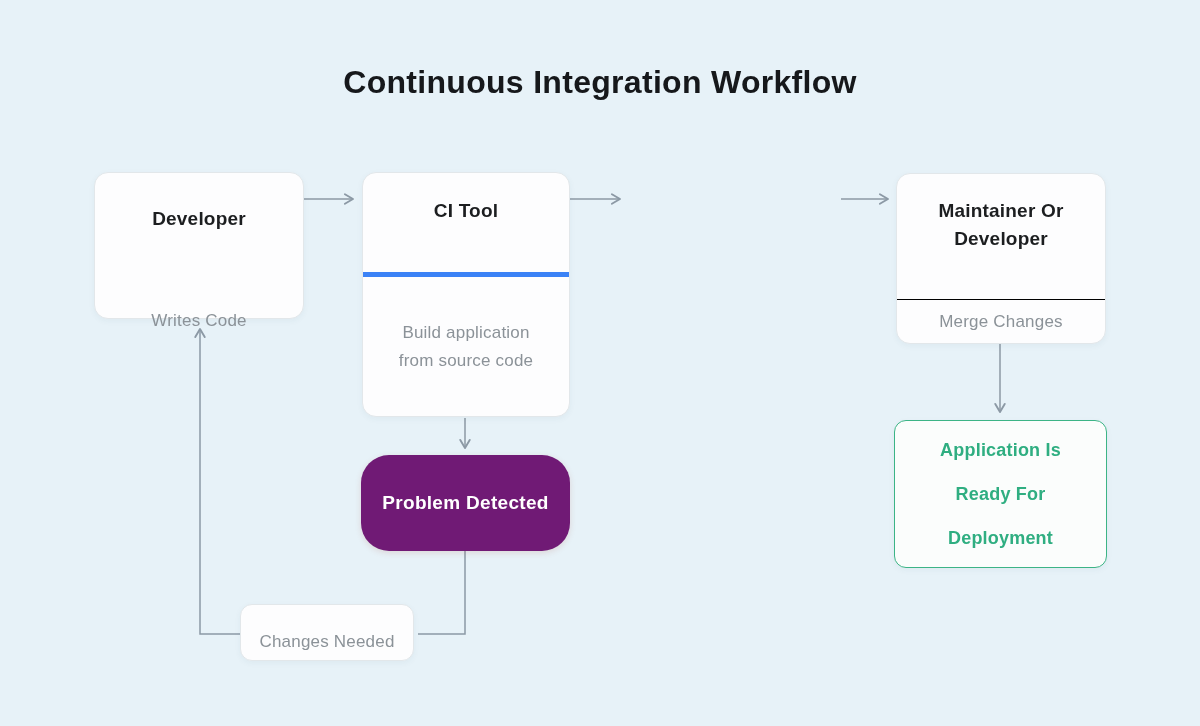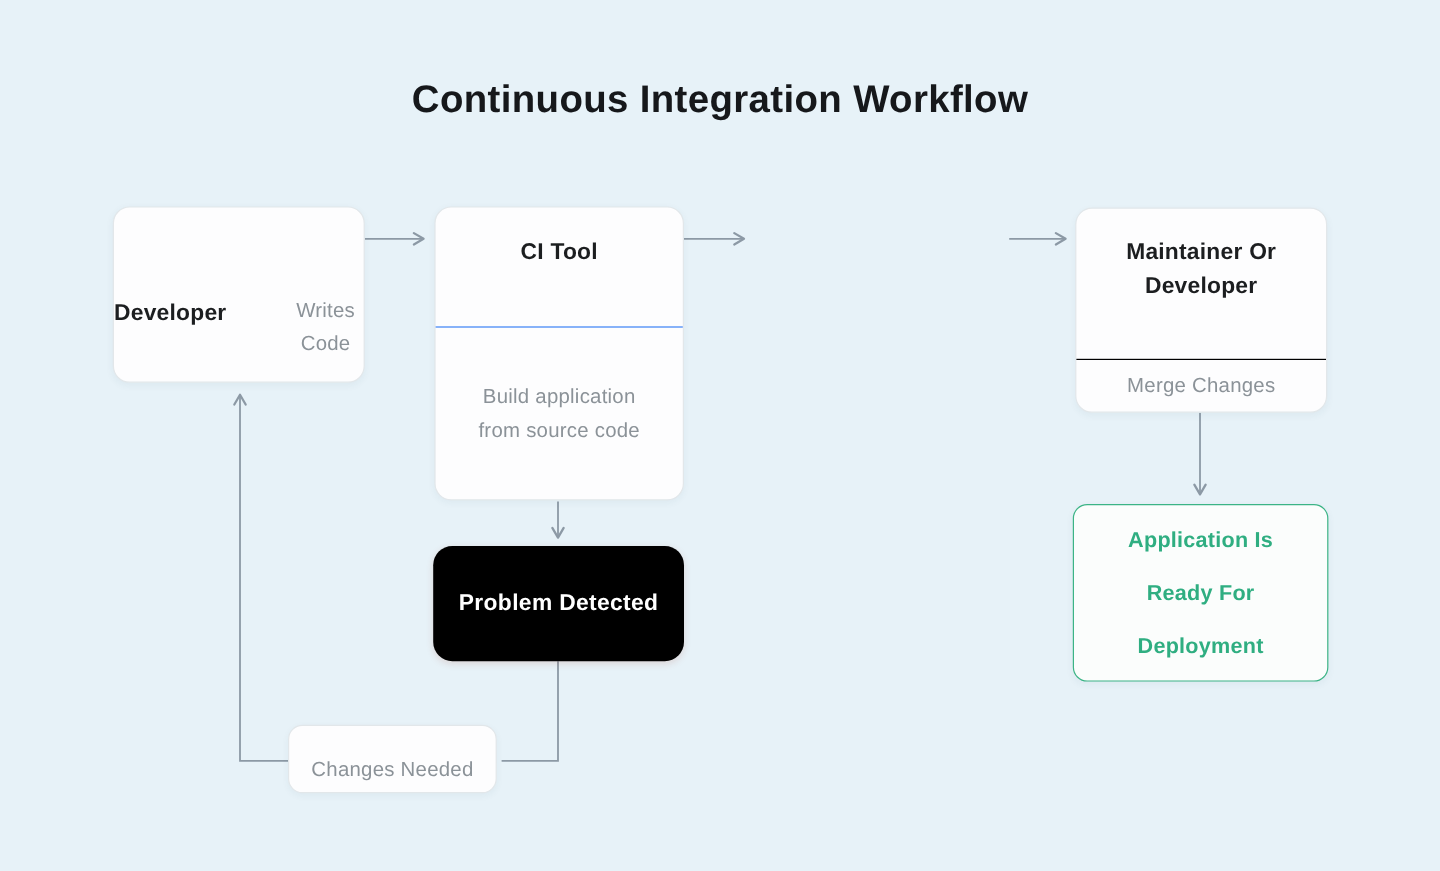--- a/index.html
+++ b/index.html
@@ -55,36 +55,36 @@
     color: #8b9298;
     letter-spacing: 0.2px;
     text-align: center;
     line-height: 28px;
     margin-top: 23px;
   }
 
   
   .node-developer {
     left: 94px; top: 172px; width: 210px; height: 147px;
-    display: flex; flex-direction: row; align-items: center;
+    display: flex; flex-direction: column; align-items: center;
     padding-top: 32px; gap: 51px;
   }
 
   
   .node-citool {
     left: 362px; top: 172px; width: 208px; height: 245px;
     display: flex; flex-direction: column;
   }
   .citool-header {
     height: 76px; flex: none;
     display: flex; align-items: center; justify-content: center;
   }
   .citool-step {
     flex: 1;
-    border-top: 1px solid #3b82f6;
+    border-top: 5px solid #3b82f6;
     display: flex; align-items: center; justify-content: center;
     padding: 0 26px;
   }
 
   
   .node-ok {
     left: 628px; top: 173px; width: 212px; height: 92px;
     background: #3cb486; border: none; border-radius: 12px;
     display: flex; align-items: center; justify-content: center;
     color: #ffffff; font-size: 18px; font-weight: bold; letter-spacing: 0.3px;
@@ -115,21 +115,21 @@
     border-radius: 12px;
     display: flex; align-items: center; justify-content: center;
     padding: 0 34px;
     color: #2fae81; font-size: 18px; font-weight: bold;
     text-align: center; line-height: 44px; letter-spacing: 0.2px;
   }
 
   
   .node-problem {
     left: 361px; top: 455px; width: 209px; height: 96px;
-    background: #000000; border: none; border-radius: 16px;
+    background: #701a75; border: none; border-radius: 28px;
     display: flex; align-items: center; justify-content: center;
     color: #ffffff; font-size: 19px; font-weight: bold; letter-spacing: 0.3px;
     box-shadow: 0 2px 6px rgba(160, 60, 40, 0.15);
   }
 
   
   .node-changes {
     left: 240px; top: 604px; width: 174px; height: 57px;
     border-radius: 12px;
     display: flex; align-items: flex-start; justify-content: center;

